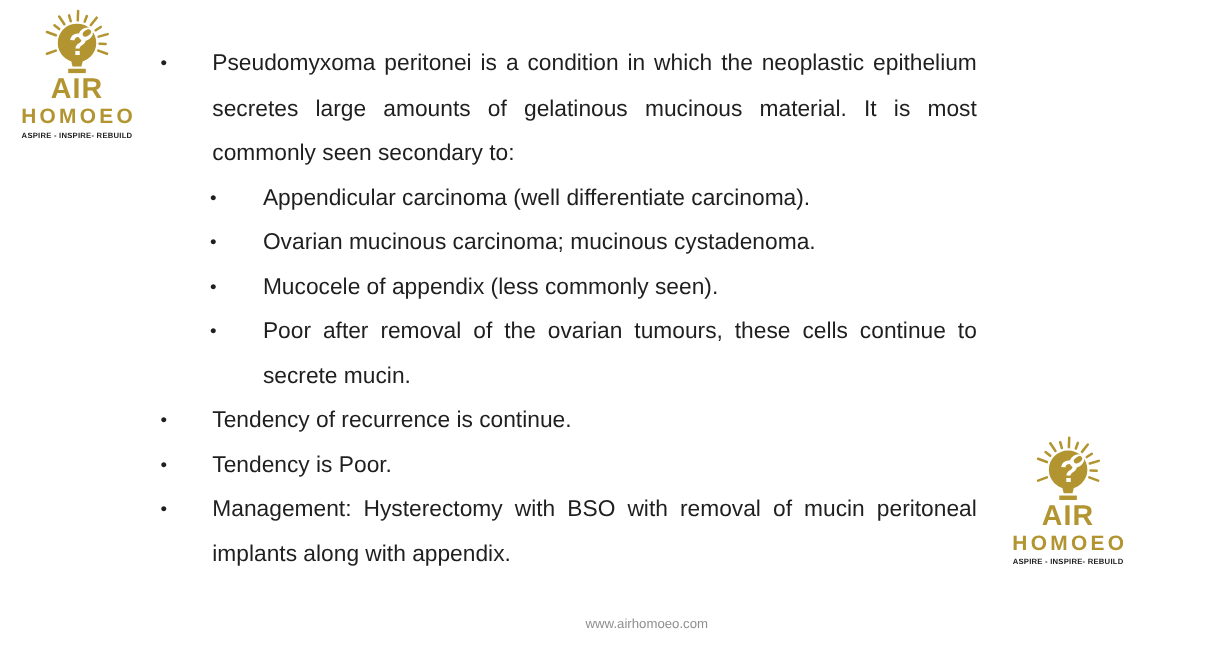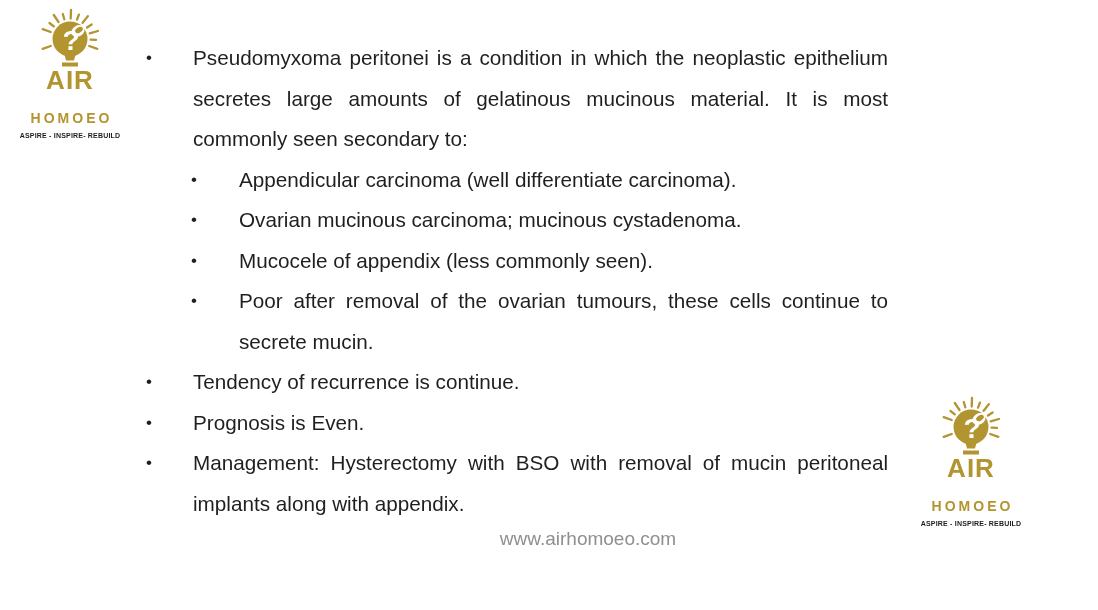--- a/index.html
+++ b/index.html
@@ -39,26 +39,26 @@
   .logo .air {
     color: var(--gold);
     font-size: 26px;
     font-weight: bold;
     letter-spacing: 1px;
     line-height: 30px;
     margin-top: -2px;
   }
   .logo .homoeo {
     color: var(--gold);
-    font-size: 14px;
+    font-size: 19px;
     font-weight: bold;
     letter-spacing: 3px;
     text-indent: 3px;
     line-height: 15px;
-    margin-top: 16px;
+    margin-top: 4px;
     white-space: nowrap;
   }
   .logo .tagline {
     color: var(--tagline);
     font-size: 7px;
     font-weight: bold;
     letter-spacing: 0.2px;
     line-height: 9px;
     margin-top: 5px;
     white-space: nowrap;
@@ -83,23 +83,23 @@
     flex: 1 1 auto;
     text-align: justify;
     margin-left: 20px;
   }
   .item.lvl2 { margin-left: 45px; }
   .item.lvl2 .marker { flex: 0 0 28px; }
 
   
   .footer {
     position: absolute;
-    left: 588px; top: 528px;
+    left: 588px; top: 560px;
     transform: translateX(-50%);
-    font-size: 19px;
+    font-size: 12px;
     color: var(--footer);
     white-space: nowrap;
   }
 </style>
 </head>
 <body>
 
 <div class="slide">
 
   <div class="logo tl">
@@ -150,21 +150,21 @@
     <div class="item lvl2">
       <span class="marker">•</span>
       <span class="txt">Poor after removal of the ovarian tumours, these cells continue to secrete mucin.</span>
     </div>
     <div class="item lvl1">
       <span class="marker">•</span>
       <span class="txt">Tendency of recurrence is continue.</span>
     </div>
     <div class="item lvl1">
       <span class="marker">•</span>
-      <span class="txt">Prognosis is Even.</span>
+      <span class="txt">Tendency is Poor.</span>
     </div>
     <div class="item lvl1">
       <span class="marker">•</span>
       <span class="txt">Management: Hysterectomy with BSO with removal of mucin peritoneal implants along with appendix.</span>
     </div>
   </div>
 
   <div class="logo br">
     <svg viewBox="0 0 84 61" width="84" height="61">
       <g class="gold-stroke" stroke-width="2.3" stroke-linecap="round" fill="none">

